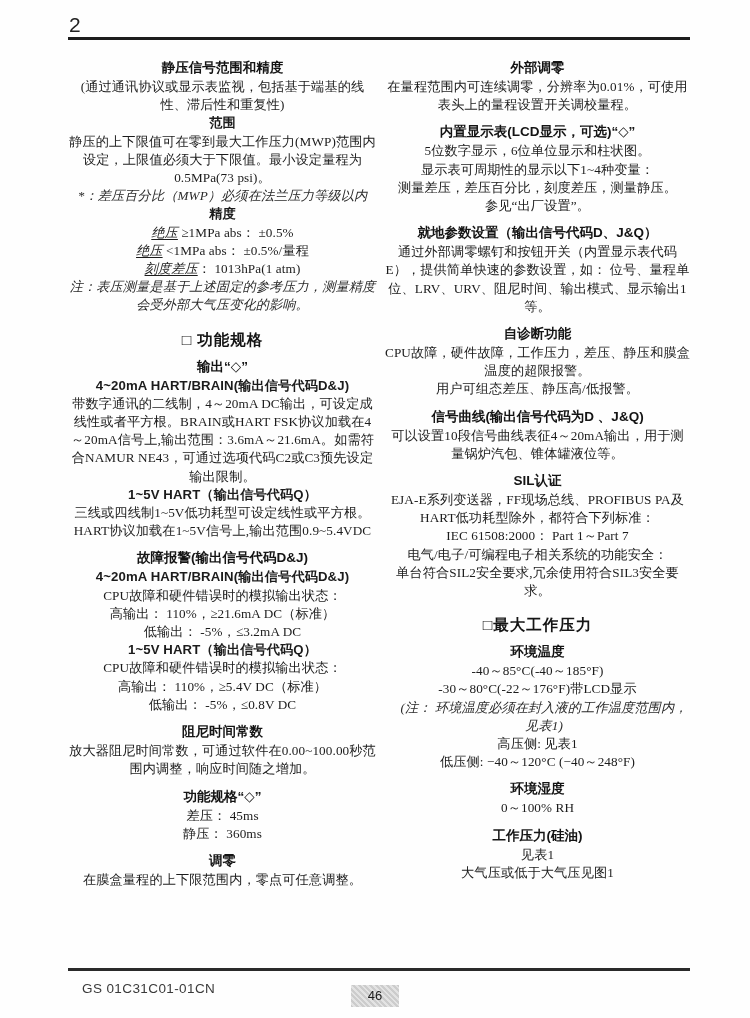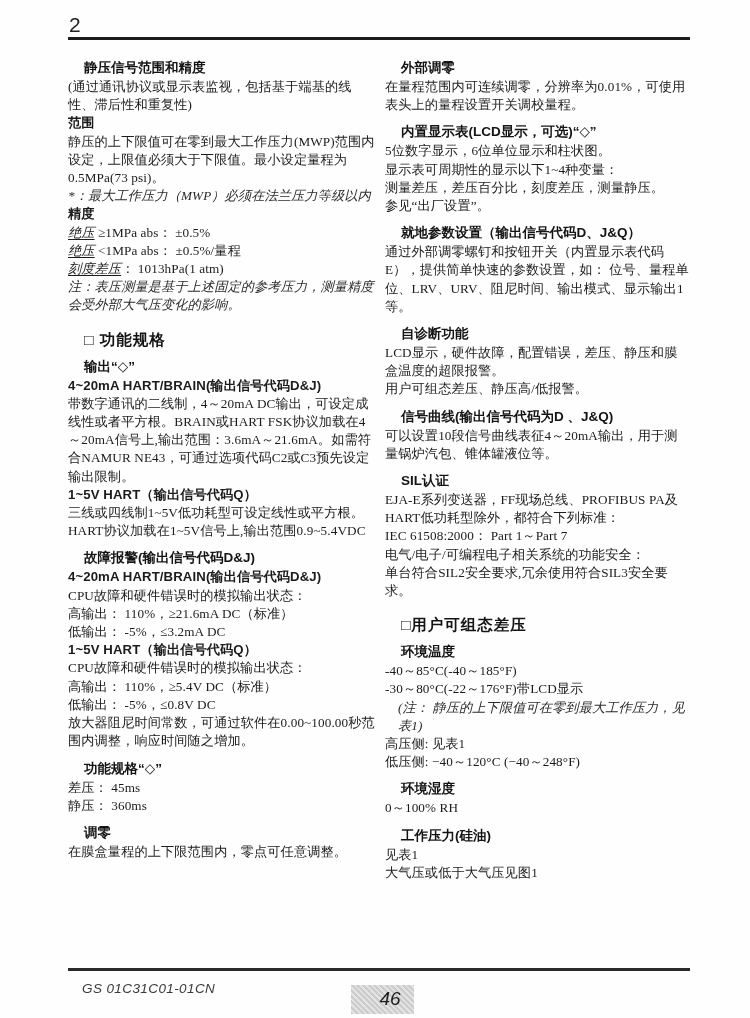--- a/index.html
+++ b/index.html
@@ -22,31 +22,31 @@
     font-family:"Liberation Sans","DejaVu Sans",sans-serif;
     font-size:21px;line-height:22px;color:#222;
     margin-left:1px;
   }
   .rule-top{border:none;border-top:3px solid #1d1d1d;margin:1px 0 10px 0;width:622px;}
   
   .columns{display:flex;width:622px;}
   .col-left{width:317px;flex:0 0 317px;box-sizing:border-box;padding-right:8px;}
   .col-right{width:305px;flex:0 0 305px;box-sizing:border-box;}
   .sec{margin:0;}
-  h2{margin:16px;padding:0;font-weight:bold;color:#141414;}
+  h2{margin:16px;padding:0;font-weight:bold;color:#141414;text-align:center;}
   .topic{
     font-family:"Liberation Sans","DejaVu Sans",sans-serif;
     font-size:13.5px;line-height:17px;margin-top:9px;margin-bottom:2px;
   }
   .chapter{
     font-family:"Liberation Sans","DejaVu Sans",sans-serif;
     font-size:15.5px;line-height:19px;letter-spacing:1px;
     margin-top:15px;margin-bottom:3px;
   }
-  p.it{margin:0;padding:0;font-size:13.2px;line-height:18.2px;letter-spacing:0.1px;}
+  p.it{margin:0;padding:0;font-size:13.2px;line-height:18.2px;letter-spacing:0.1px;text-align:center;}
   .body{margin-left:13px;}
   .body2{margin-left:30px;}
   .labeled{margin-left:13px;}
   .subhead{
     margin-left:12px;font-weight:bold;
     font-family:"Liberation Sans","DejaVu Sans",sans-serif;
     font-size:13px;line-height:17px;margin-top:4px;margin-bottom:1px;
   }
   .monohead{
     margin-left:13px;font-weight:bold;
@@ -54,52 +54,52 @@
     font-size:12.3px;line-height:16.5px;letter-spacing:0.1px;
     margin-top:3px;margin-bottom:1px;
   }
   .note{
     margin-left:30px;font-size:10.6px;line-height:13.8px;color:#2a2a2a;
     font-style:italic;
   }
   .ind1{margin-left:13px !important;}
   .ul{text-decoration:underline;text-underline-offset:2px;font-style:italic;}
   
-  .footer{margin-top:auto;width:622px;position:relative;font-style:italic;}
+  .footer{margin-top:auto;width:622px;position:relative;}
   .rule-bottom{border:none;border-top:3px solid #2a2a2a;margin:0 0 10px 0;}
   .footer-row{
     display:flex;align-items:center;
     font-family:"Liberation Sans","DejaVu Sans",sans-serif;
     font-size:13.5px;color:#3a3a3a;
   }
   .doc-code{margin-left:14px;letter-spacing:0.4px;}
   .pagebox{
     position:absolute;left:283px;top:17px;
     min-width:28px;text-align:center;
-    padding:3px 10px 4px 25px;
-    color:#1d1d1d;font-size:19px;
+    padding:3px 10px 4px 10px;
+    color:#1d1d1d;font-size:13px;
     background-color:#d7d7d7;
     background-image:repeating-linear-gradient(45deg,#cccccc 0 2px,#e3e3e3 2px 4px);
   }
 </style>
 </head>
 <body>
 
 <div class="page">
   <div class="pagenum-top">2</div>
   <hr class="rule-top">
 
   <main class="columns">
     <section class="col-left" id="col-left">
         <section class="sec">
           <h2 class="topic">静压信号范围和精度</h2>
           <p class="it body">(通过通讯协议或显示表监视，包括基于端基的线性、滞后性和重复性)</p>
           <p class="it subhead">范围</p>
           <p class="it body">静压的上下限值可在零到最大工作压力(MWP)范围内设定，上限值必须大于下限值。最小设定量程为0.5MPa(73 psi)。</p>
-          <p class="it note">*：最大工作压力（MWP）必须在法兰压力等级以内</p>
+          <p class="it note">*：差压百分比（MWP）必须在法兰压力等级以内</p>
           <p class="it subhead">精度</p>
           <p class="it labeled"><span class="ul">绝压</span> ≥1MPa abs： ±0.5%</p>
           <p class="it labeled"><span class="ul">绝压</span> &lt;1MPa abs： ±0.5%/量程</p>
           <p class="it labeled"><span class="ul">刻度差压</span>： 1013hPa(1 atm)</p>
           <p class="it note">注：表压测量是基于上述固定的参考压力，测量精度会受外部大气压变化的影响。</p>
         </section>
         <section class="sec">
           <h2 class="chapter">□ 功能规格</h2>
         </section>
         <section class="sec">
@@ -114,20 +114,21 @@
           <p class="it monohead">4~20mA HART/BRAIN(输出信号代码D&amp;J)</p>
           <p class="it body">CPU故障和硬件错误时的模拟输出状态：</p>
           <p class="it body2">高输出： 110%，≥21.6mA DC（标准）</p>
           <p class="it body2">低输出： -5%，≤3.2mA DC</p>
           <p class="it monohead">1~5V HART（输出信号代码Q）</p>
           <p class="it body">CPU故障和硬件错误时的模拟输出状态：</p>
           <p class="it body2">高输出： 110%，≥5.4V DC（标准）</p>
           <p class="it body2">低输出： -5%，≤0.8V DC</p>
         </section>
         <section class="sec">
+          <h2 class="topic">阻尼时间常数</h2>
           <p class="it body">放大器阻尼时间常数，可通过软件在0.00~100.00秒范围内调整，响应时间随之增加。</p>
         </section>
         <section class="sec">
           <h2 class="topic">功能规格“◇”</h2>
           <p class="it body">差压： 45ms</p>
           <p class="it body">静压： 360ms</p>
         </section>
         <section class="sec">
           <h2 class="topic">调零</h2>
           <p class="it body">在膜盒量程的上下限范围内，零点可任意调整。</p>
@@ -144,42 +145,42 @@
           <p class="it body">显示表可周期性的显示以下1~4种变量：</p>
           <p class="it body">测量差压，差压百分比，刻度差压，测量静压。</p>
           <p class="it body">参见“出厂设置”。</p>
         </section>
         <section class="sec">
           <h2 class="topic">就地参数设置（输出信号代码D、J&amp;Q）</h2>
           <p class="it body">通过外部调零螺钉和按钮开关（内置显示表代码E），提供简单快速的参数设置，如： 位号、量程单位、LRV、URV、阻尼时间、输出模式、显示输出1等。</p>
         </section>
         <section class="sec">
           <h2 class="topic">自诊断功能</h2>
-          <p class="it body">LCD显示，硬件故障，配置错误，差压、静压和膜盒温度的超限报警。</p>
+          <p class="it body">CPU故障，硬件故障，工作压力，差压、静压和膜盒温度的超限报警。</p>
           <p class="it body">用户可组态差压、静压高/低报警。</p>
         </section>
         <section class="sec">
           <h2 class="topic">信号曲线(输出信号代码为D 、J&amp;Q)</h2>
           <p class="it body">可以设置10段信号曲线表征4～20mA输出，用于测量锅炉汽包、锥体罐液位等。</p>
         </section>
         <section class="sec">
           <h2 class="topic">SIL认证</h2>
           <p class="it body">EJA-E系列变送器，FF现场总线、PROFIBUS PA及HART低功耗型除外，都符合下列标准：</p>
           <p class="it body">IEC 61508:2000： Part 1～Part 7</p>
           <p class="it body">电气/电子/可编程电子相关系统的功能安全：</p>
           <p class="it body">单台符合SIL2安全要求,冗余使用符合SIL3安全要求。</p>
         </section>
         <section class="sec">
-          <h2 class="chapter">□用户可组态差压</h2>
+          <h2 class="chapter">□最大工作压力</h2>
         </section>
         <section class="sec">
           <h2 class="topic">环境温度</h2>
           <p class="it body">-40～85°C(-40～185°F)</p>
           <p class="it body">-30～80°C(-22～176°F)带LCD显示</p>
-          <p class="it note ind1">(注： 静压的上下限值可在零到最大工作压力，见表1)</p>
+          <p class="it note ind1">(注： 环境温度必须在封入液的工作温度范围内，见表1)</p>
         </section>
         <section class="sec">
           <p class="it body">高压侧: 见表1</p>
           <p class="it body">低压侧: −40～120°C (−40～248°F)</p>
         </section>
         <section class="sec">
           <h2 class="topic">环境湿度</h2>
           <p class="it body">0～100% RH</p>
         </section>
         <section class="sec">

